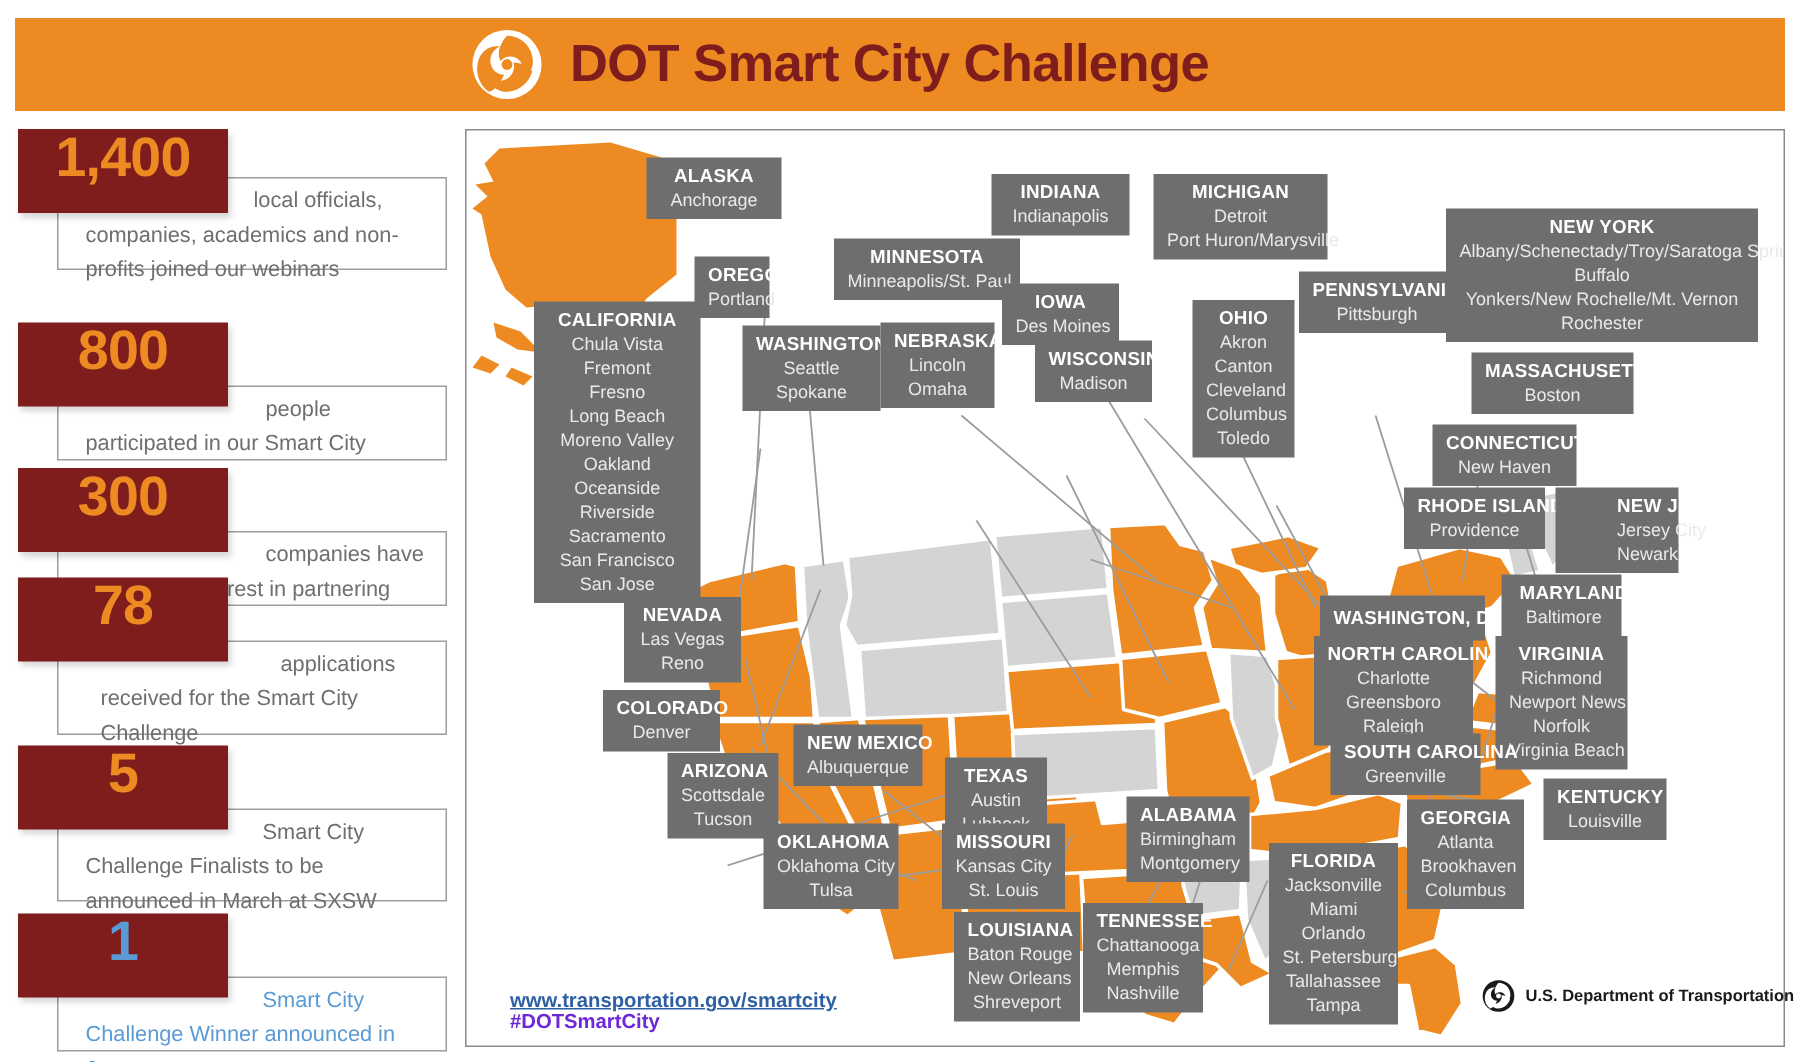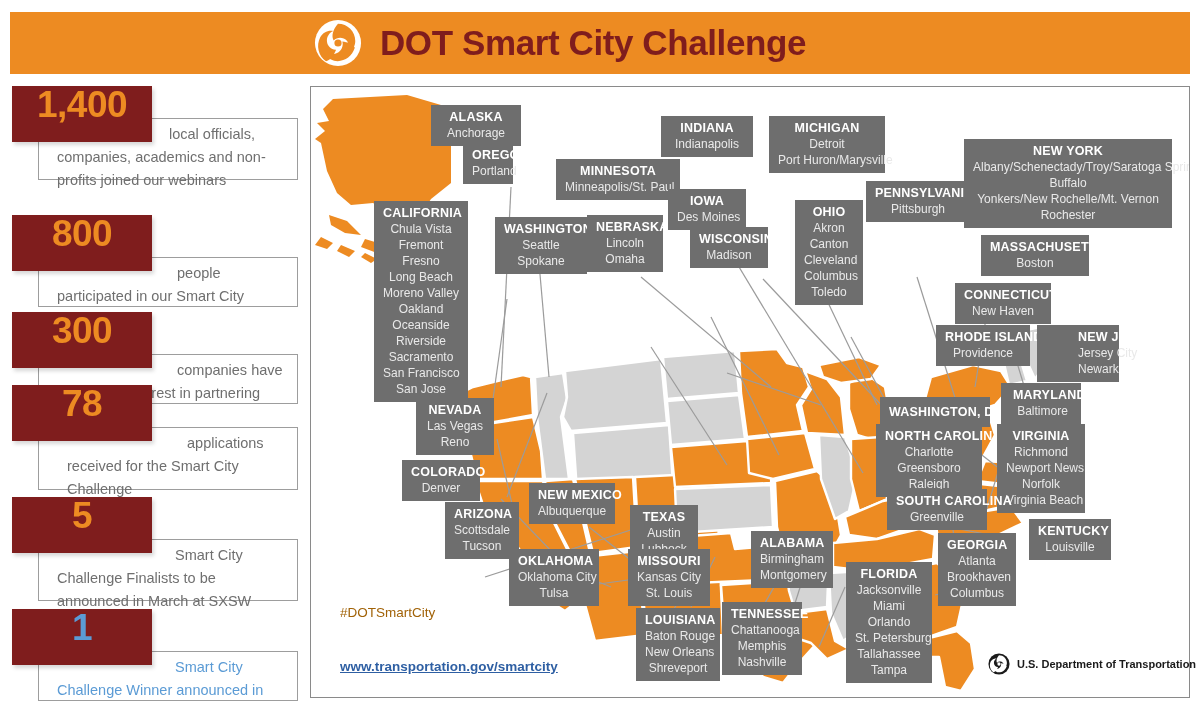--- a/index.html
+++ b/index.html
@@ -90,22 +90,22 @@
   .callout .ct {
     display:block;
     font-size: 12px;
     color: #e9e9e9;
     line-height: 16px;
     font-weight: normal;
   }
 
   
   #hashtag {
-    position: absolute; left: 340px; top: 605px;
-    font-size: 13.5px; font-weight: normal; color: #a16207;
+    position: absolute; left: 340px; top: 673px;
+    font-size: 13.5px; font-weight: bold; color: #6d28d9;
   }
   #weblink {
     position: absolute; left: 340px; top: 659px;
     font-size: 13.5px; font-weight: bold;
     color: #2E5FA3; text-decoration: underline;
   }
   #dot-footer {
     position: absolute; left: 988px; top: 653px;
     display: flex; align-items: center; gap: 7px;
   }
@@ -292,26 +292,26 @@
         <line x1="380" y1="520" x2="404" y2="470"></line>
         <line x1="350" y1="542" x2="390" y2="480"></line>
       </g>
     </svg>
 
     <div class="callout" style="left:120px; top:18px; width:90px;">
       <span class="st">ALASKA</span>
       <span class="ct">Anchorage</span>
     </div>
 
-    <div class="callout" style="left:152px; top:56px; width:50px;">
+    <div class="callout" style="left:152px; top:84px; width:50px;">
       <span class="st">OREGON</span>
       <span class="ct">Portland</span>
     </div>
 
-    <div class="callout" style="left:63px; top:114px; width:94px;">
+    <div class="callout" style="left:45px; top:114px; width:111px;">
       <span class="st">CALIFORNIA</span>
       <span class="ct">Chula Vista</span>
       <span class="ct">Fremont</span>
       <span class="ct">Fresno</span>
       <span class="ct">Long Beach</span>
       <span class="ct">Moreno Valley</span>
       <span class="ct">Oakland</span>
       <span class="ct">Oceanside</span>
       <span class="ct">Riverside</span>
       <span class="ct">Sacramento</span>

